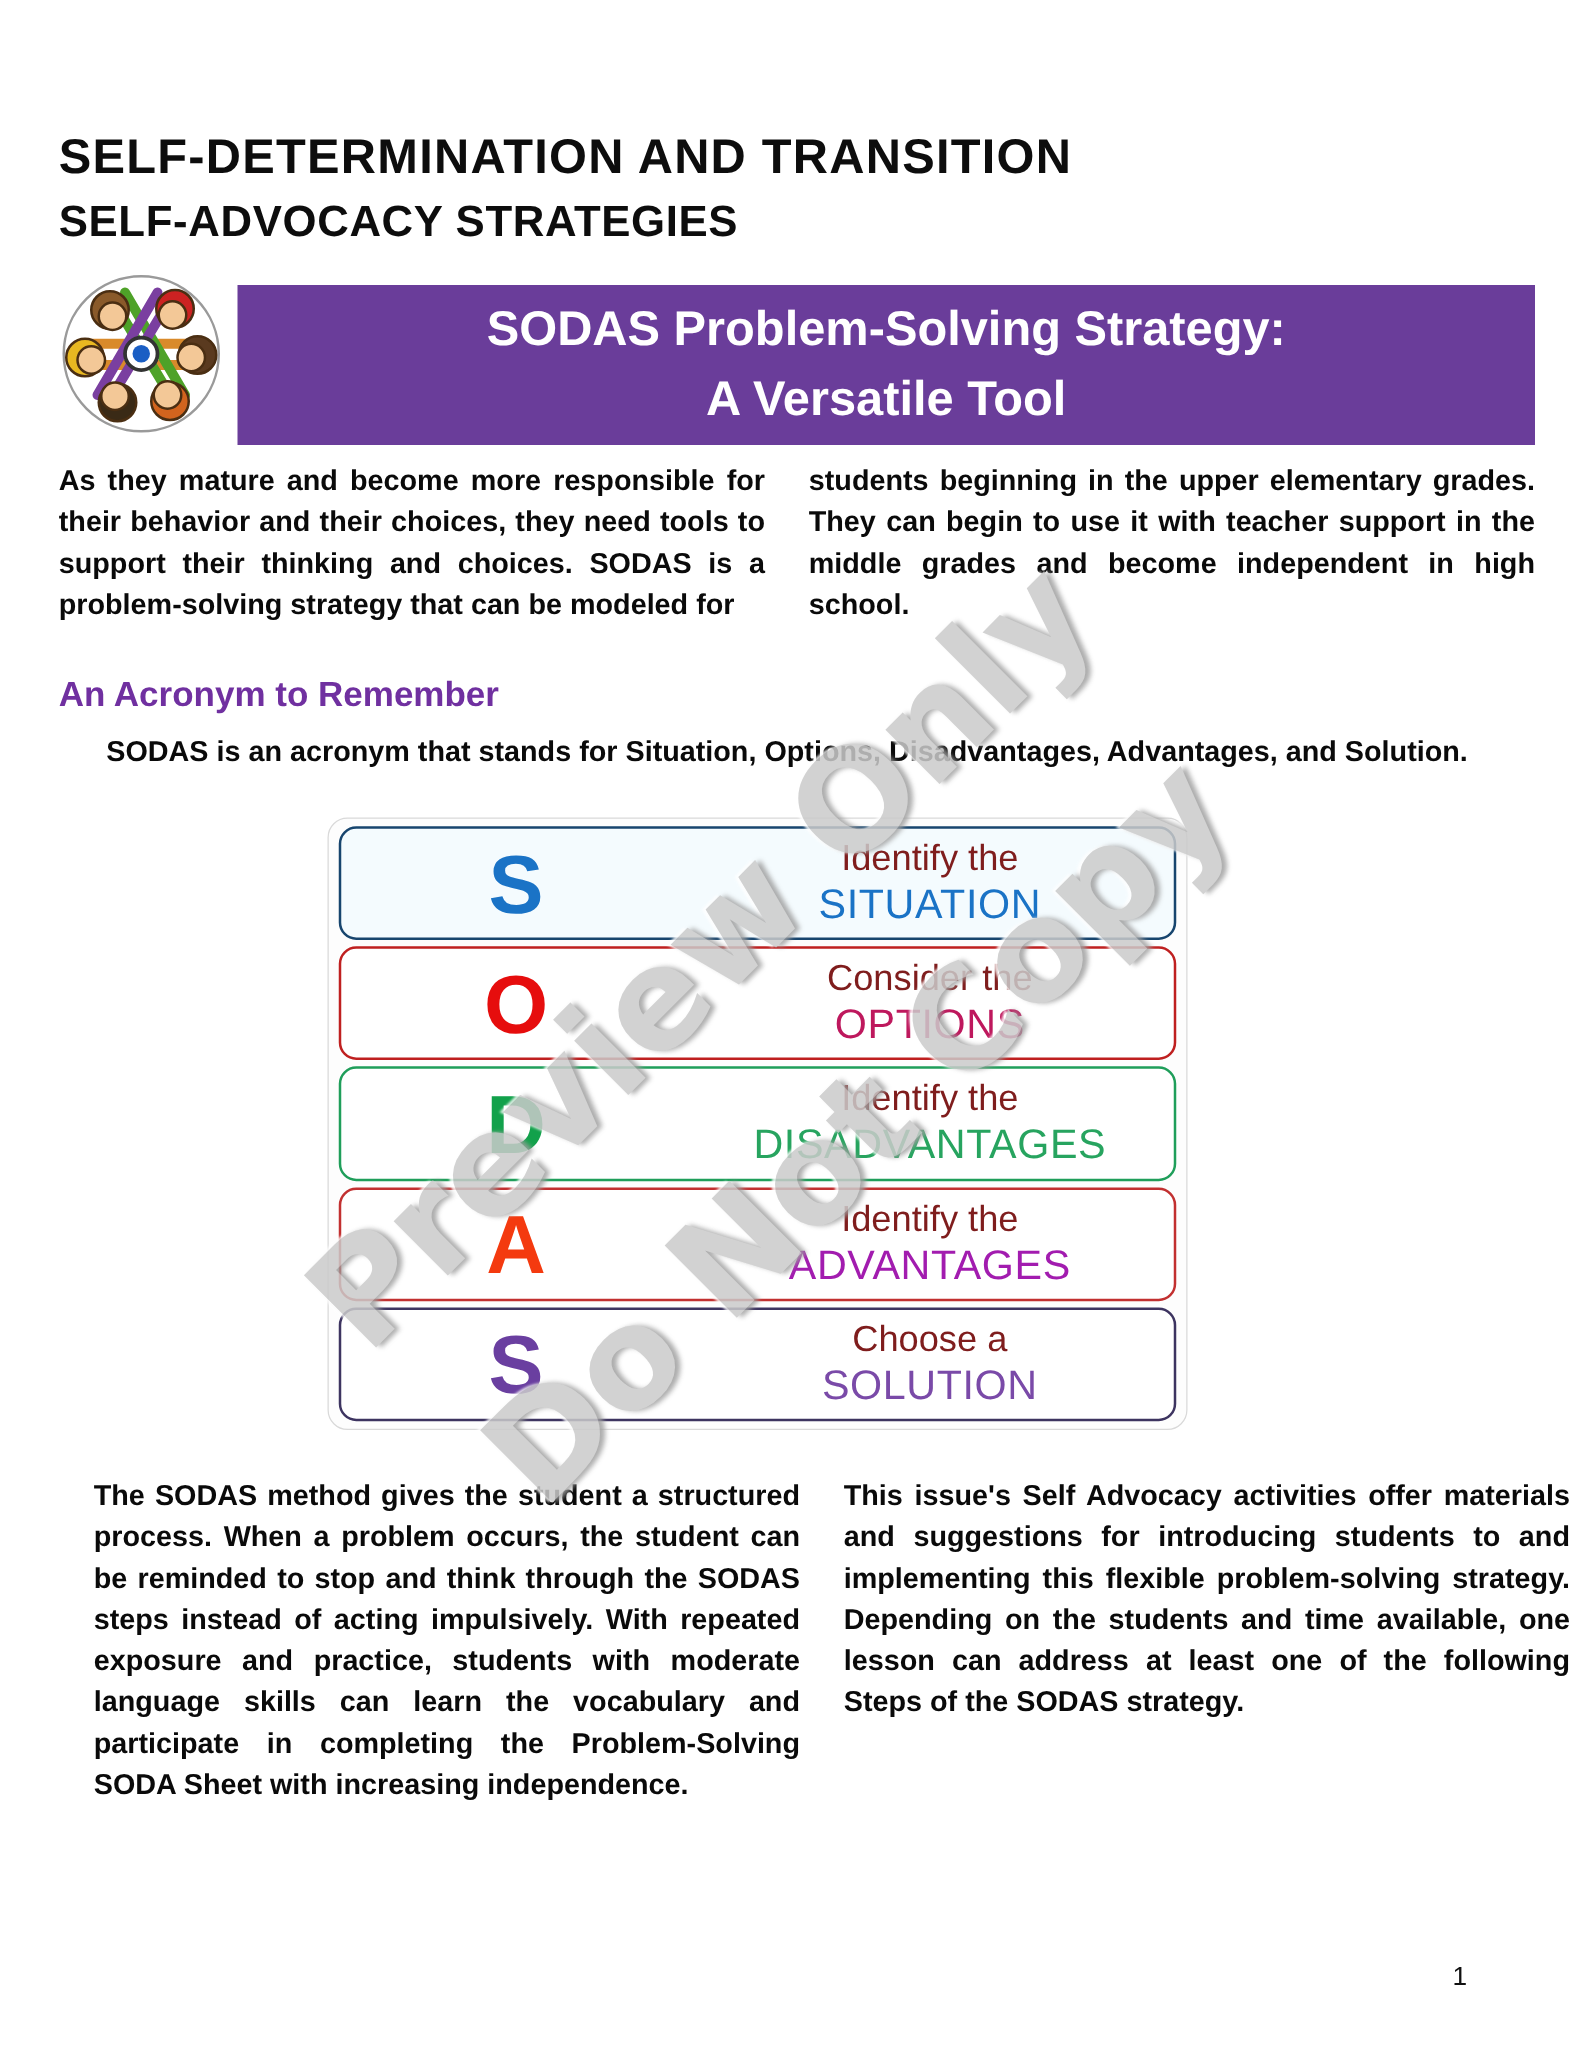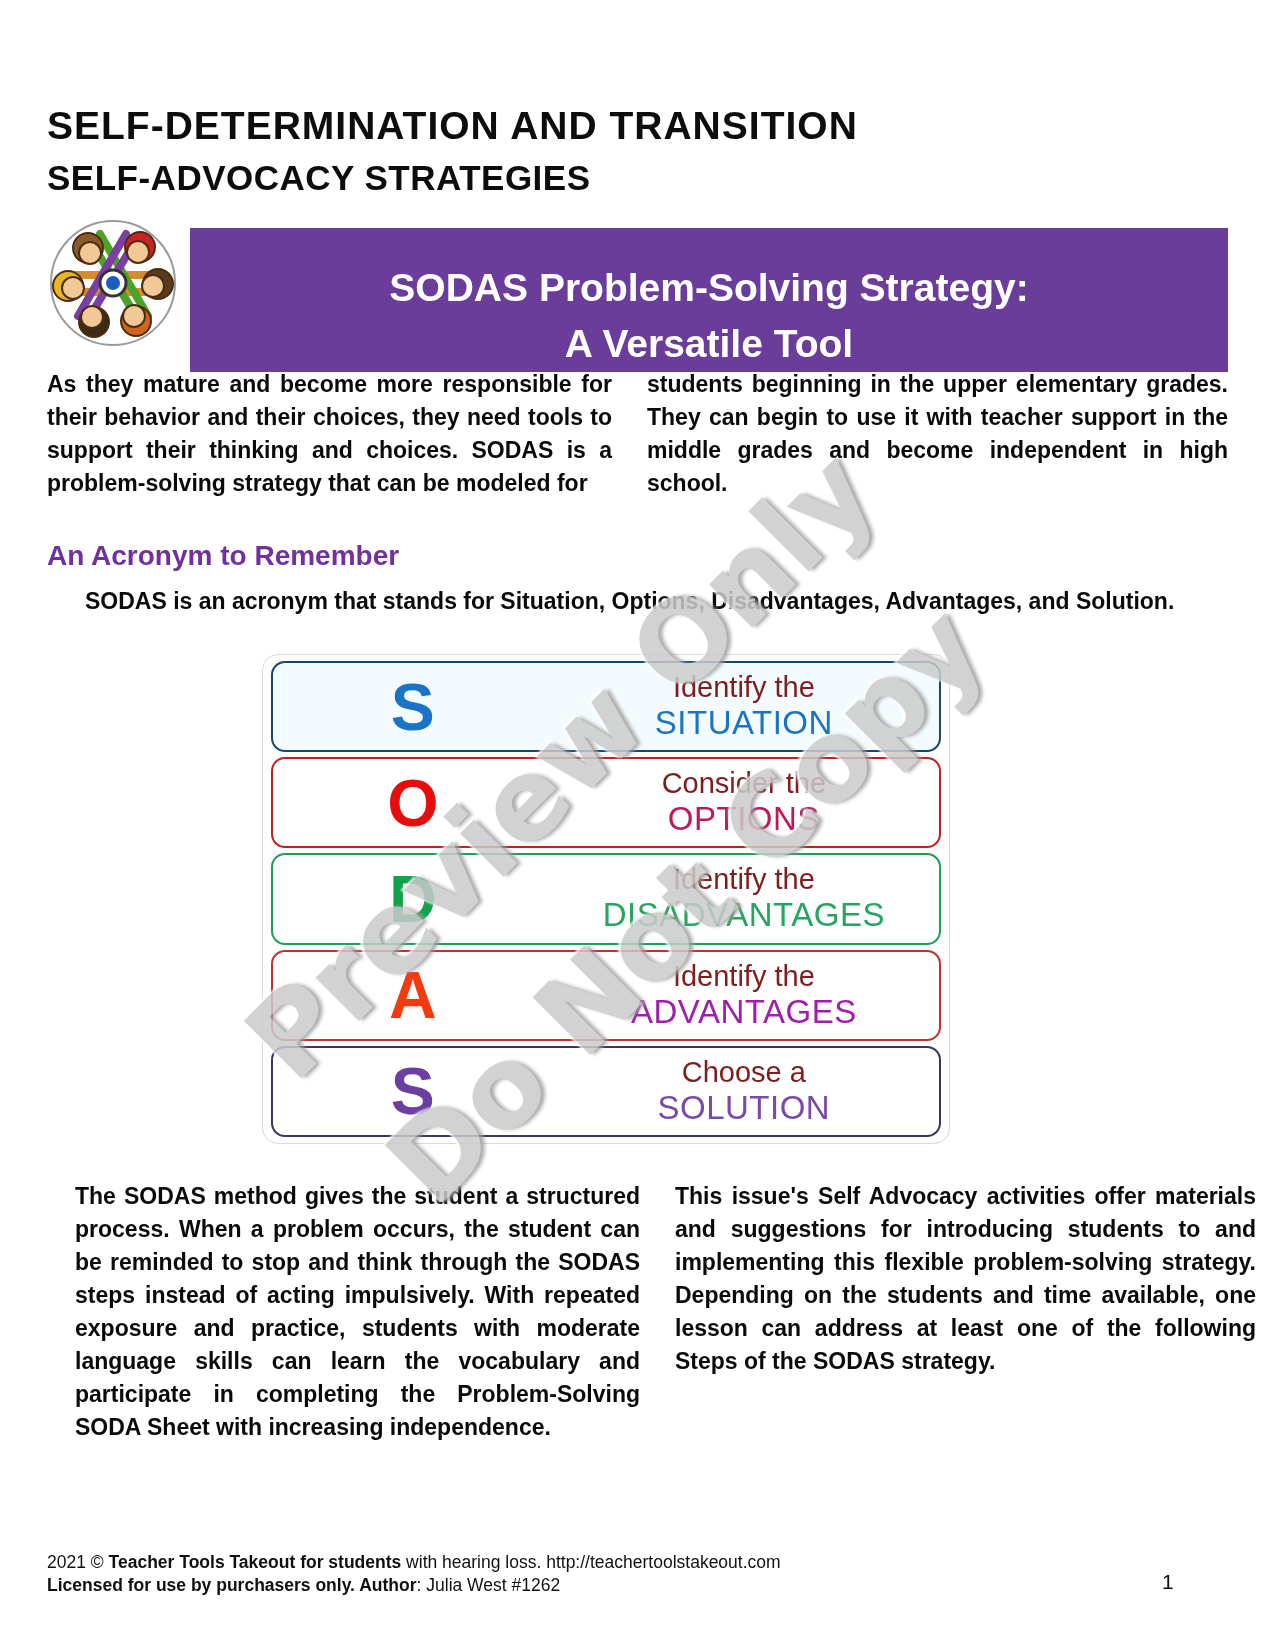--- a/index.html
+++ b/index.html
@@ -10,22 +10,22 @@
   .h1 {
     position:absolute; left:47px; top:104px; margin:0;
     font-size:39px; font-weight:bold; letter-spacing:1px; color:#0d0d0d;
   }
   .h2 {
     position:absolute; left:47px; top:158px; margin:0;
     font-size:35px; font-weight:bold; letter-spacing:0.5px; color:#0d0d0d;
   }
   .logo { position:absolute; left:48px; top:217px; width:130px; height:132px; }
   .banner {
-    position:absolute; left:190px; top:228px; width:1038px; height:144px;
-    display:flex; flex-direction:column; align-items:center; justify-content:flex-end;
+    position:absolute; left:190px; top:228px; width:1038px; height:128px;
+    display:flex; flex-direction:column; align-items:center; justify-content:center;
     color:#ffffff; font-weight:bold; font-size:39px; line-height:56px; text-align:center;
   }
   .cols { position:absolute; left:47px; width:1181px; display:flex; }
   .cols p {
     margin:0; font-size:23px; line-height:33px; font-weight:bold;
     text-align:justify; color:#0a0a0a;
   }
   .cols .col-left  { width:565px; margin-right:35px; }
   .cols .col-right { width:581px; }
   .intro { top:368px; }
@@ -187,19 +187,15 @@
   </div>
 
   <div class="cols body2">
     <p class="col-left">The SODAS method gives the student a structured process. When a problem occurs, the student can be reminded to stop and think through the SODAS steps instead of acting impulsively. With repeated exposure and practice, students with moderate language skills can learn the vocabulary and participate in completing the Problem-Solving SODA Sheet with increasing independence.</p>
     <p class="col-right">This issue's Self Advocacy activities offer materials and suggestions for introducing students to and implementing this flexible problem-solving strategy.  Depending on the students and time available, one lesson can address at least one of the following Steps of the SODAS strategy.</p>
   </div>
 
   <div class="watermark wm1">Preview Only</div>
   <div class="watermark wm2">Do Not Copy</div>
 
-  <div class="footer">
-    <div><span>2021 © </span><b>Teacher Tools Takeout for students</b><span> with hearing loss. http://teachertoolstakeout.com</span></div>
-    <div><b>Licensed for use by purchasers only. Author</b><span>: Julia West #1262</span></div>
-  </div>
   <div class="page-number">1</div>
 
 </div>
 
 </body></html>

